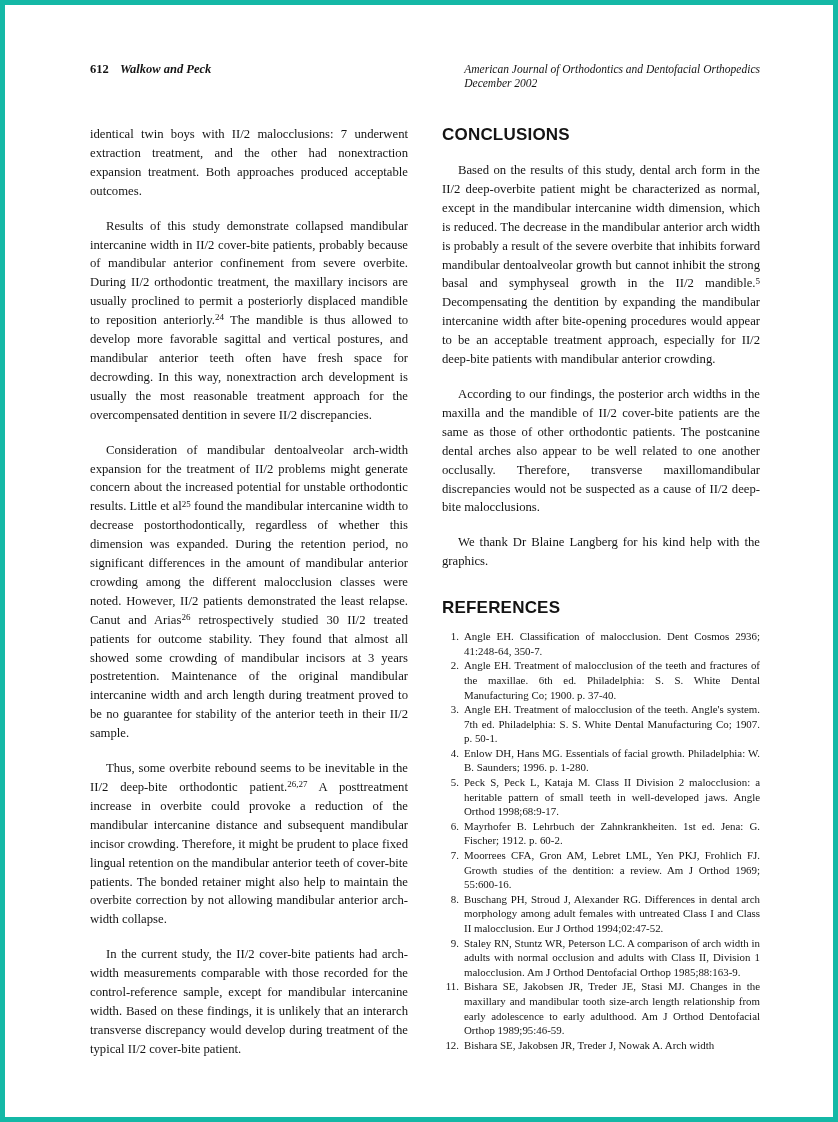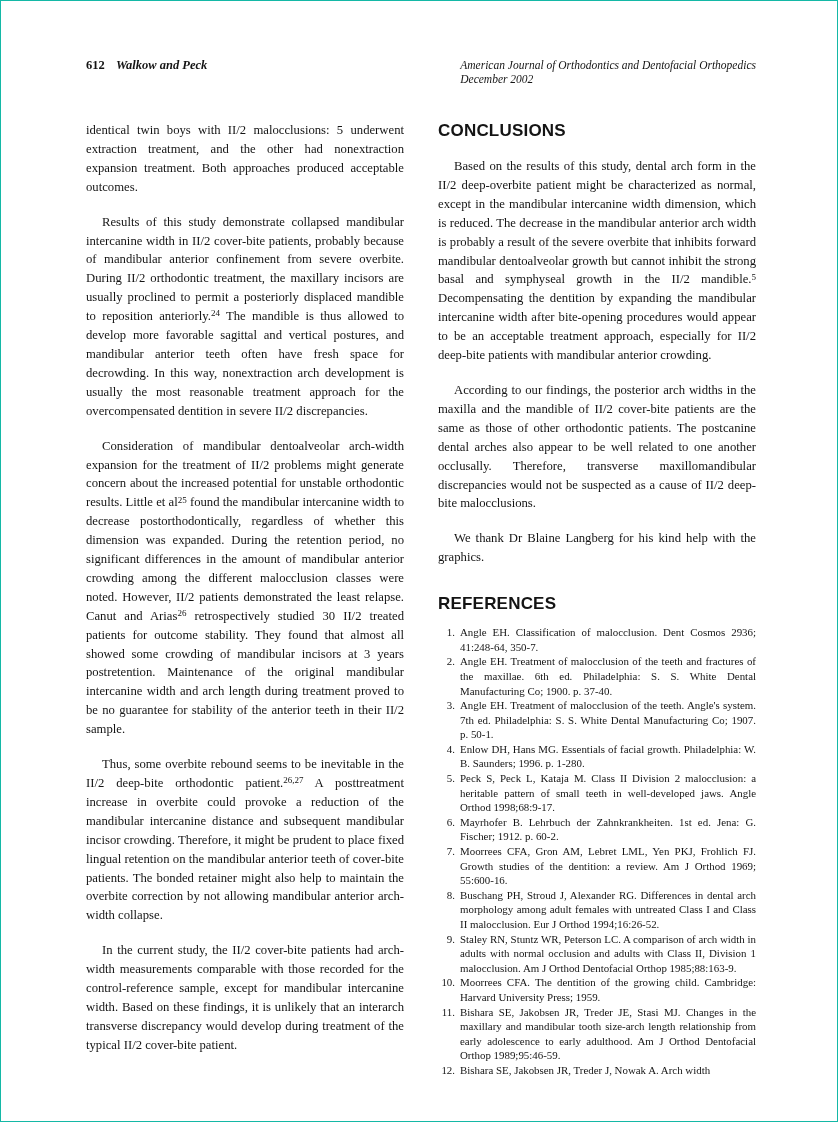--- a/index.html
+++ b/index.html
@@ -2,21 +2,21 @@
 <html><head>
 <meta charset="utf-8">
 <style>
   html, body { margin: 0; padding: 0; background: #ffffff; }
   .page {
     position: relative;
     width: 838px;
     height: 1122px;
     background: #ffffff;
     box-sizing: border-box;
-    border: 1px solid #14b8a6;
+    border: 5px solid #14b8a6;
     overflow: hidden;
     font-family: "Liberation Serif", serif;
     color: #141414;
   }
   .page-header {
     position: absolute;
     left: 85px;
     top: 57px;
     width: 670px;
     display: flex;
@@ -81,21 +81,21 @@
     </div>
     <div class="header-right">
       <div>American Journal of Orthodontics and Dentofacial Orthopedics</div>
       <div>December 2002</div>
     </div>
   </header>
 
   <div class="columns">
 
     <div class="col col-left">
-      <p class="para">identical twin boys with II/2 malocclusions: 5 underwent extraction treatment, and the other had nonextraction expansion treatment. Both approaches produced acceptable outcomes.</p>
+      <p class="para">identical twin boys with II/2 malocclusions: 7 underwent extraction treatment, and the other had nonextraction expansion treatment. Both approaches produced acceptable outcomes.</p>
       <p class="para indent">Results of this study demonstrate collapsed mandibular intercanine width in II/2 cover-bite patients, probably because of mandibular anterior confinement from severe overbite. During II/2 orthodontic treatment, the maxillary incisors are usually proclined to permit a posteriorly displaced mandible to reposition anteriorly.<sup>24</sup> The mandible is thus allowed to develop more favorable sagittal and vertical postures, and mandibular anterior teeth often have fresh space for decrowding. In this way, nonextraction arch development is usually the most reasonable treatment approach for the overcompensated dentition in severe II/2 discrepancies.</p>
       <p class="para indent">Consideration of mandibular dentoalveolar arch-width expansion for the treatment of II/2 problems might generate concern about the increased potential for unstable orthodontic results. Little et al<sup>25</sup> found the mandibular intercanine width to decrease postorthodontically, regardless of whether this dimension was expanded. During the retention period, no significant differences in the amount of mandibular anterior crowding among the different malocclusion classes were noted. However, II/2 patients demonstrated the least relapse. Canut and Arias<sup>26</sup> retrospectively studied 30 II/2 treated patients for outcome stability. They found that almost all showed some crowding of mandibular incisors at 3 years postretention. Maintenance of the original mandibular intercanine width and arch length during treatment proved to be no guarantee for stability of the anterior teeth in their II/2 sample.</p>
       <p class="para indent">Thus, some overbite rebound seems to be inevitable in the II/2 deep-bite orthodontic patient.<sup>26,27</sup> A posttreatment increase in overbite could provoke a reduction of the mandibular intercanine distance and subsequent mandibular incisor crowding. Therefore, it might be prudent to place fixed lingual retention on the mandibular anterior teeth of cover-bite patients. The bonded retainer might also help to maintain the overbite correction by not allowing mandibular anterior arch-width collapse.</p>
       <p class="para indent">In the current study, the II/2 cover-bite patients had arch-width measurements comparable with those recorded for the control-reference sample, except for mandibular intercanine width. Based on these findings, it is unlikely that an interarch transverse discrepancy would develop during treatment of the typical II/2 cover-bite patient.</p>
     </div>
 
     <div class="col col-right">
       <h2 class="section-heading">CONCLUSIONS</h2>
       <p class="para indent">Based on the results of this study, dental arch form in the II/2 deep-overbite patient might be characterized as normal, except in the mandibular intercanine width dimension, which is reduced. The decrease in the mandibular anterior arch width is probably a result of the severe overbite that inhibits forward mandibular dentoalveolar growth but cannot inhibit the strong basal and symphyseal growth in the II/2 mandible.<sup>5</sup> Decompensating the dentition by expanding the mandibular intercanine width after bite-opening procedures would appear to be an acceptable treatment approach, especially for II/2 deep-bite patients with mandibular anterior crowding.</p>
       <p class="para indent">According to our findings, the posterior arch widths in the maxilla and the mandible of II/2 cover-bite patients are the same as those of other orthodontic patients. The postcanine dental arches also appear to be well related to one another occlusally. Therefore, transverse maxillomandibular discrepancies would not be suspected as a cause of II/2 deep-bite malocclusions.</p>
@@ -127,29 +127,25 @@
         <div class="ref">
           <span class="ref-num">6.</span>
           <span class="ref-text">Mayrhofer B. Lehrbuch der Zahnkrankheiten. 1st ed. Jena: G. Fischer; 1912. p. 60-2.</span>
         </div>
         <div class="ref">
           <span class="ref-num">7.</span>
           <span class="ref-text">Moorrees CFA, Gron AM, Lebret LML, Yen PKJ, Frohlich FJ. Growth studies of the dentition: a review. Am J Orthod 1969; 55:600-16.</span>
         </div>
         <div class="ref">
           <span class="ref-num">8.</span>
-          <span class="ref-text">Buschang PH, Stroud J, Alexander RG. Differences in dental arch morphology among adult females with untreated Class I and Class II malocclusion. Eur J Orthod 1994;16:26-52.</span>
+          <span class="ref-text">Buschang PH, Stroud J, Alexander RG. Differences in dental arch morphology among adult females with untreated Class I and Class II malocclusion. Eur J Orthod 1994;02:47-52.</span>
         </div>
         <div class="ref">
           <span class="ref-num">9.</span>
           <span class="ref-text">Staley RN, Stuntz WR, Peterson LC. A comparison of arch width in adults with normal occlusion and adults with Class II, Division 1 malocclusion. Am J Orthod Dentofacial Orthop 1985;88:163-9.</span>
-        </div>
-        <div class="ref">
-          <span class="ref-num">10.</span>
-          <span class="ref-text">Moorrees CFA. The dentition of the growing child. Cambridge: Harvard University Press; 1959.</span>
         </div>
         <div class="ref">
           <span class="ref-num">11.</span>
           <span class="ref-text">Bishara SE, Jakobsen JR, Treder JE, Stasi MJ. Changes in the maxillary and mandibular tooth size-arch length relationship from early adolescence to early adulthood. Am J Orthod Dentofacial Orthop 1989;95:46-59.</span>
         </div>
         <div class="ref">
           <span class="ref-num">12.</span>
           <span class="ref-text">Bishara SE, Jakobsen JR, Treder J, Nowak A. Arch width</span>
         </div>
       </div>

